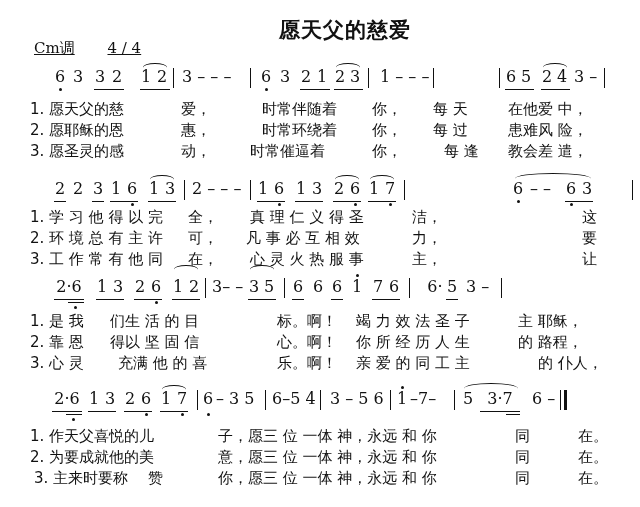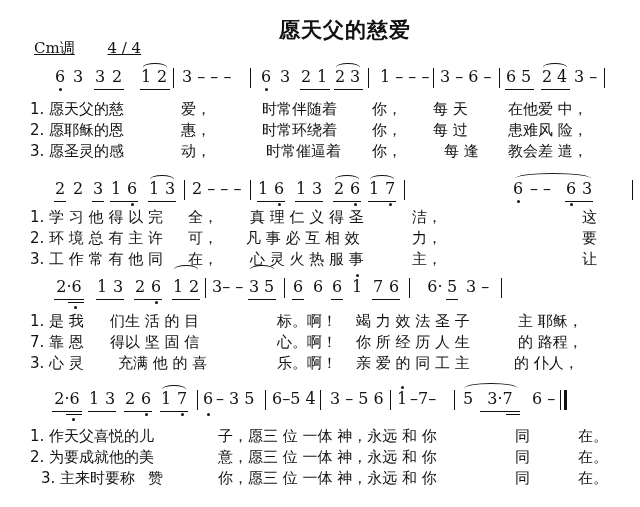--- a/index.html
+++ b/index.html
@@ -50,21 +50,20 @@
   <div class="note" style="left:300px">2</div>
   <div class="note" style="left:316px">1</div>
   <div class="ul1" style="left:300px;width:30px"></div>
   <div class="note" style="left:334px">2</div>
   <div class="note" style="left:349px">3</div>
   <div class="ul1" style="left:334px;width:29px"></div>
   <div class="slur" style="left:336px;width:24px"></div>
   <div class="bar" style="left:368px"></div>
   <div class="note" style="left:380px;width:55px;text-align:left">1 – – –</div>
   <div class="bar" style="left:433px"></div>
-  <div class="note" style="left:440px;width:70px;text-align:left">3 – 6 –</div>
   <div class="bar" style="left:499px"></div>
   <div class="note" style="left:505px">6</div>
   <div class="note" style="left:520px">5</div>
   <div class="ul1" style="left:505px;width:29px"></div>
   <div class="note" style="left:541px">2</div>
   <div class="note" style="left:556px">4</div>
   <div class="ul1" style="left:541px;width:29px"></div>
   <div class="slur" style="left:543px;width:24px"></div>
   <div class="note" style="left:574px;width:30px;text-align:left">3 –</div>
   <div class="bar" style="left:604px"></div>
@@ -83,21 +82,21 @@
     <span style="left:0">2. 愿耶稣的恩</span>
       <span style="left:151px">惠，</span>
       <span style="left:232px">时常环绕着</span>
       <span style="left:342px">你，</span>
       <span style="left:403px">每 过</span>
       <span style="left:478px">患难风 险，</span>
   </div>
   <div class="lyric-line">
     <span style="left:0">3. 愿圣灵的感</span>
       <span style="left:151px">动，</span>
-      <span style="left:236px">时常催逼着</span>
+      <span style="left:220px">时常催逼着</span>
       <span style="left:342px">你，</span>
       <span style="left:414px">每 逢</span>
       <span style="left:478px">教会差 遣，</span>
   </div>
 </div>
 
 <div class="notes" style="top:179px">
   <div class="note" style="left:54px">2</div>
     <div class="ul1" style="left:54px;width:12px"></div>
   <div class="note" style="left:72px">2</div>
@@ -202,32 +201,32 @@
 
 <div class="lyrics" style="top:311px">
   <div class="lyric-line">
     <span style="left:0">1. 是 我</span>
       <span style="left:80px">们生 活 的 目</span>
       <span style="left:247px">标。啊！</span>
       <span style="left:326px">竭 力 效 法 圣 子</span>
       <span style="left:488px">主 耶稣，</span>
   </div>
   <div class="lyric-line">
-    <span style="left:0">7. 靠 恩</span>
+    <span style="left:0">2. 靠 恩</span>
       <span style="left:80px">得以 坚 固 信</span>
       <span style="left:247px">心。啊！</span>
       <span style="left:326px">你 所 经 历 人 生</span>
       <span style="left:488px">的 路程，</span>
   </div>
   <div class="lyric-line">
     <span style="left:0">3. 心 灵</span>
       <span style="left:88px">充满 他 的 喜</span>
       <span style="left:247px">乐。啊！</span>
       <span style="left:326px">亲 爱 的 同 工 主</span>
-      <span style="left:484px">的 仆人，</span>
+      <span style="left:508px">的 仆人，</span>
   </div>
 </div>
 
 <div class="notes" style="top:389px">
   <div class="note" style="left:52px;width:30px">2·6</div>
   <div class="ul1" style="left:52px;width:30px"></div>
     <div class="ul2" style="left:66px;width:16px"></div>
   <i style="position:absolute;left:72px;top:29px;width:3px;height:3px;background:#111;border-radius:50%"></i>
   <div class="note" style="left:88px">1</div>
     <div class="note" style="left:104px">3</div>
@@ -267,19 +266,19 @@
       <span style="left:485px">同</span>
       <span style="left:548px">在。</span>
   </div>
   <div class="lyric-line">
     <span style="left:0">2. 为要成就他的美</span>
       <span style="left:188px">意，愿三 位 一体 神，永远 和 你</span>
       <span style="left:485px">同</span>
       <span style="left:548px">在。</span>
   </div>
   <div class="lyric-line">
-    <span style="left:11px">3. 主来时要称</span>
+    <span style="left:4px">3. 主来时要称</span>
       <span style="left:118px">赞</span>
       <span style="left:188px">你，愿三 位 一体 神，永远 和 你</span>
       <span style="left:485px">同</span>
       <span style="left:548px">在。</span>
   </div>
 </div>
 
 </body></html>

